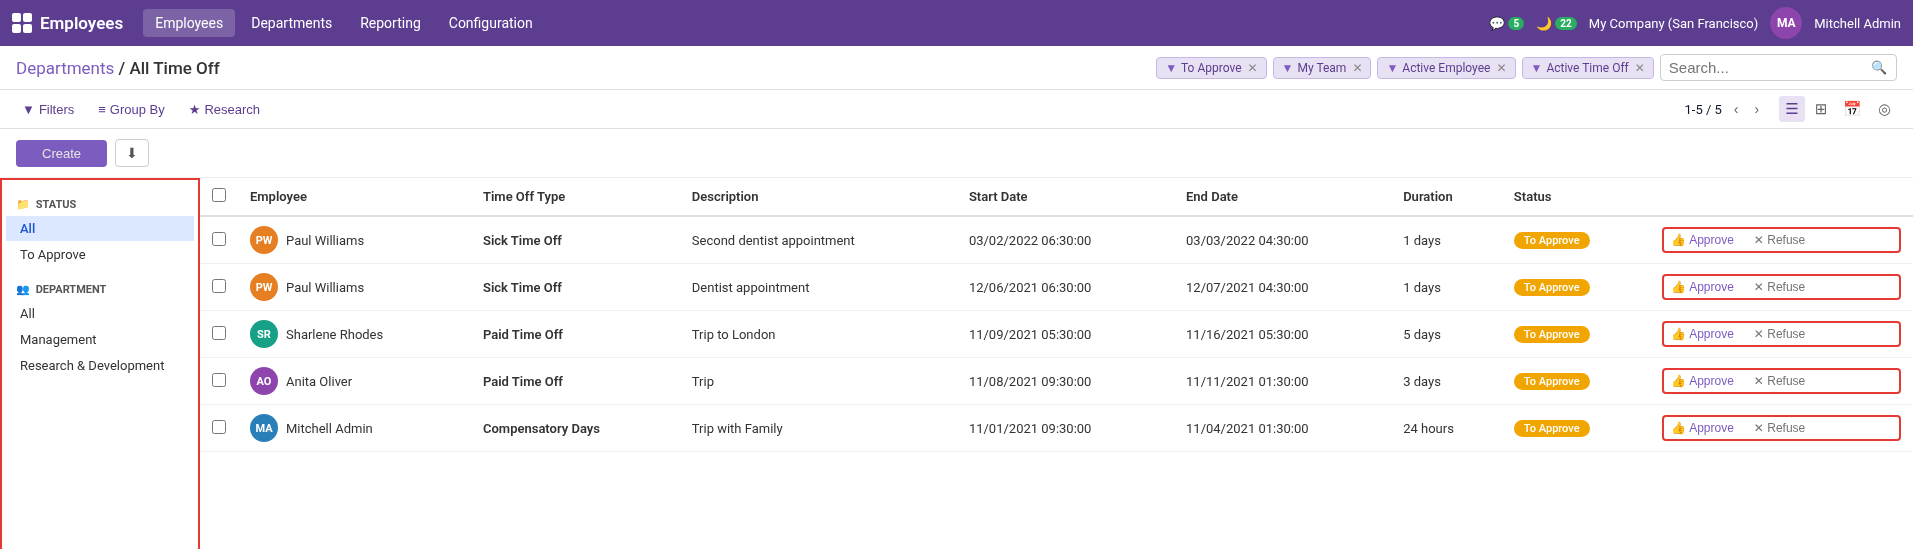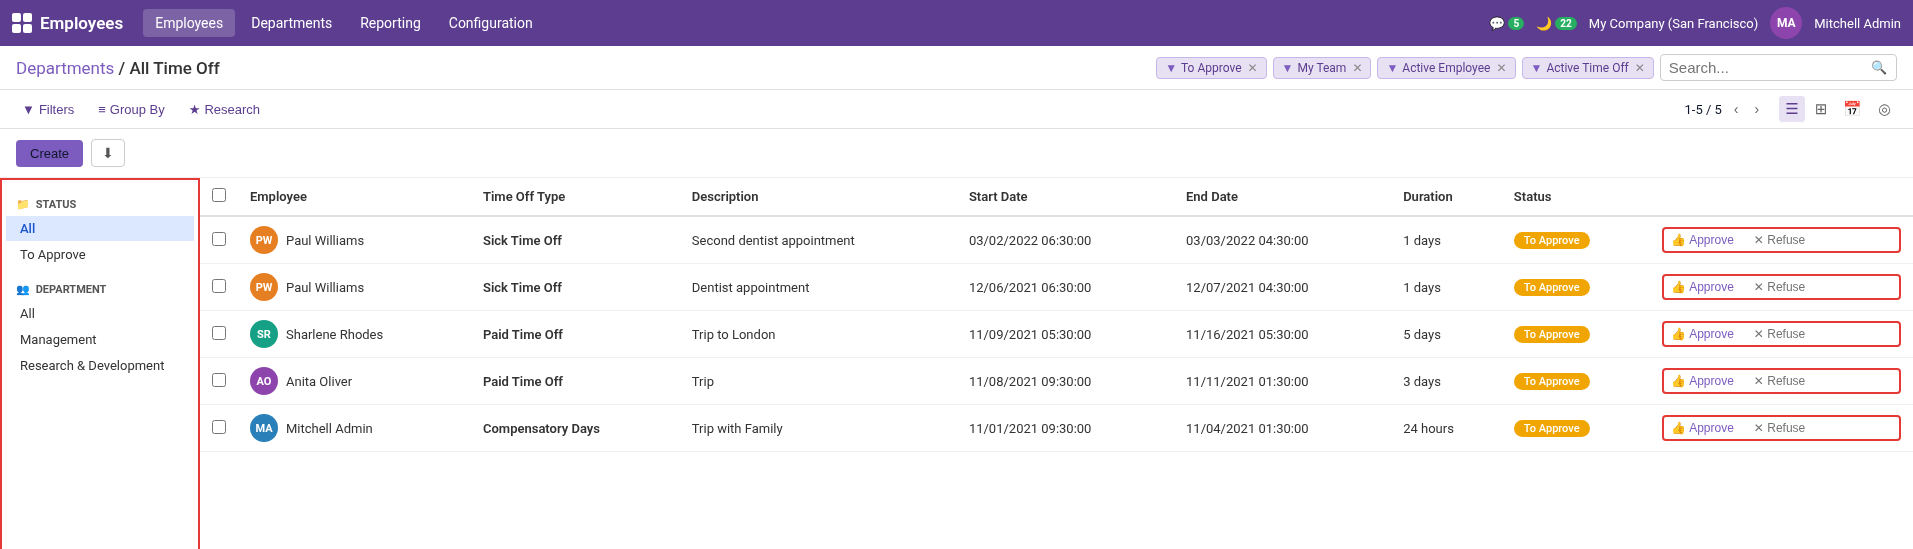--- a/index.html
+++ b/index.html
@@ -181,24 +181,24 @@
     .action-bar {
       background: #fff;
       padding: 10px 16px;
       display: flex;
       align-items: center;
       gap: 8px;
       border-bottom: 1px solid #eee;
     }
     .btn-create {
       background: #7c5cbf;
-      color: #0f172a;
+      color: #e5e5e5;
       border: none;
       border-radius: 4px;
-      padding: 6px 14px;
+      padding: 6px 26px;
       cursor: pointer;
       font-size: 13px;
       font-weight: 500;
     }
     .btn-download {
       background: none;
       border: 1px solid #ccc;
       border-radius: 4px;
       padding: 5px 10px;
       cursor: pointer;

